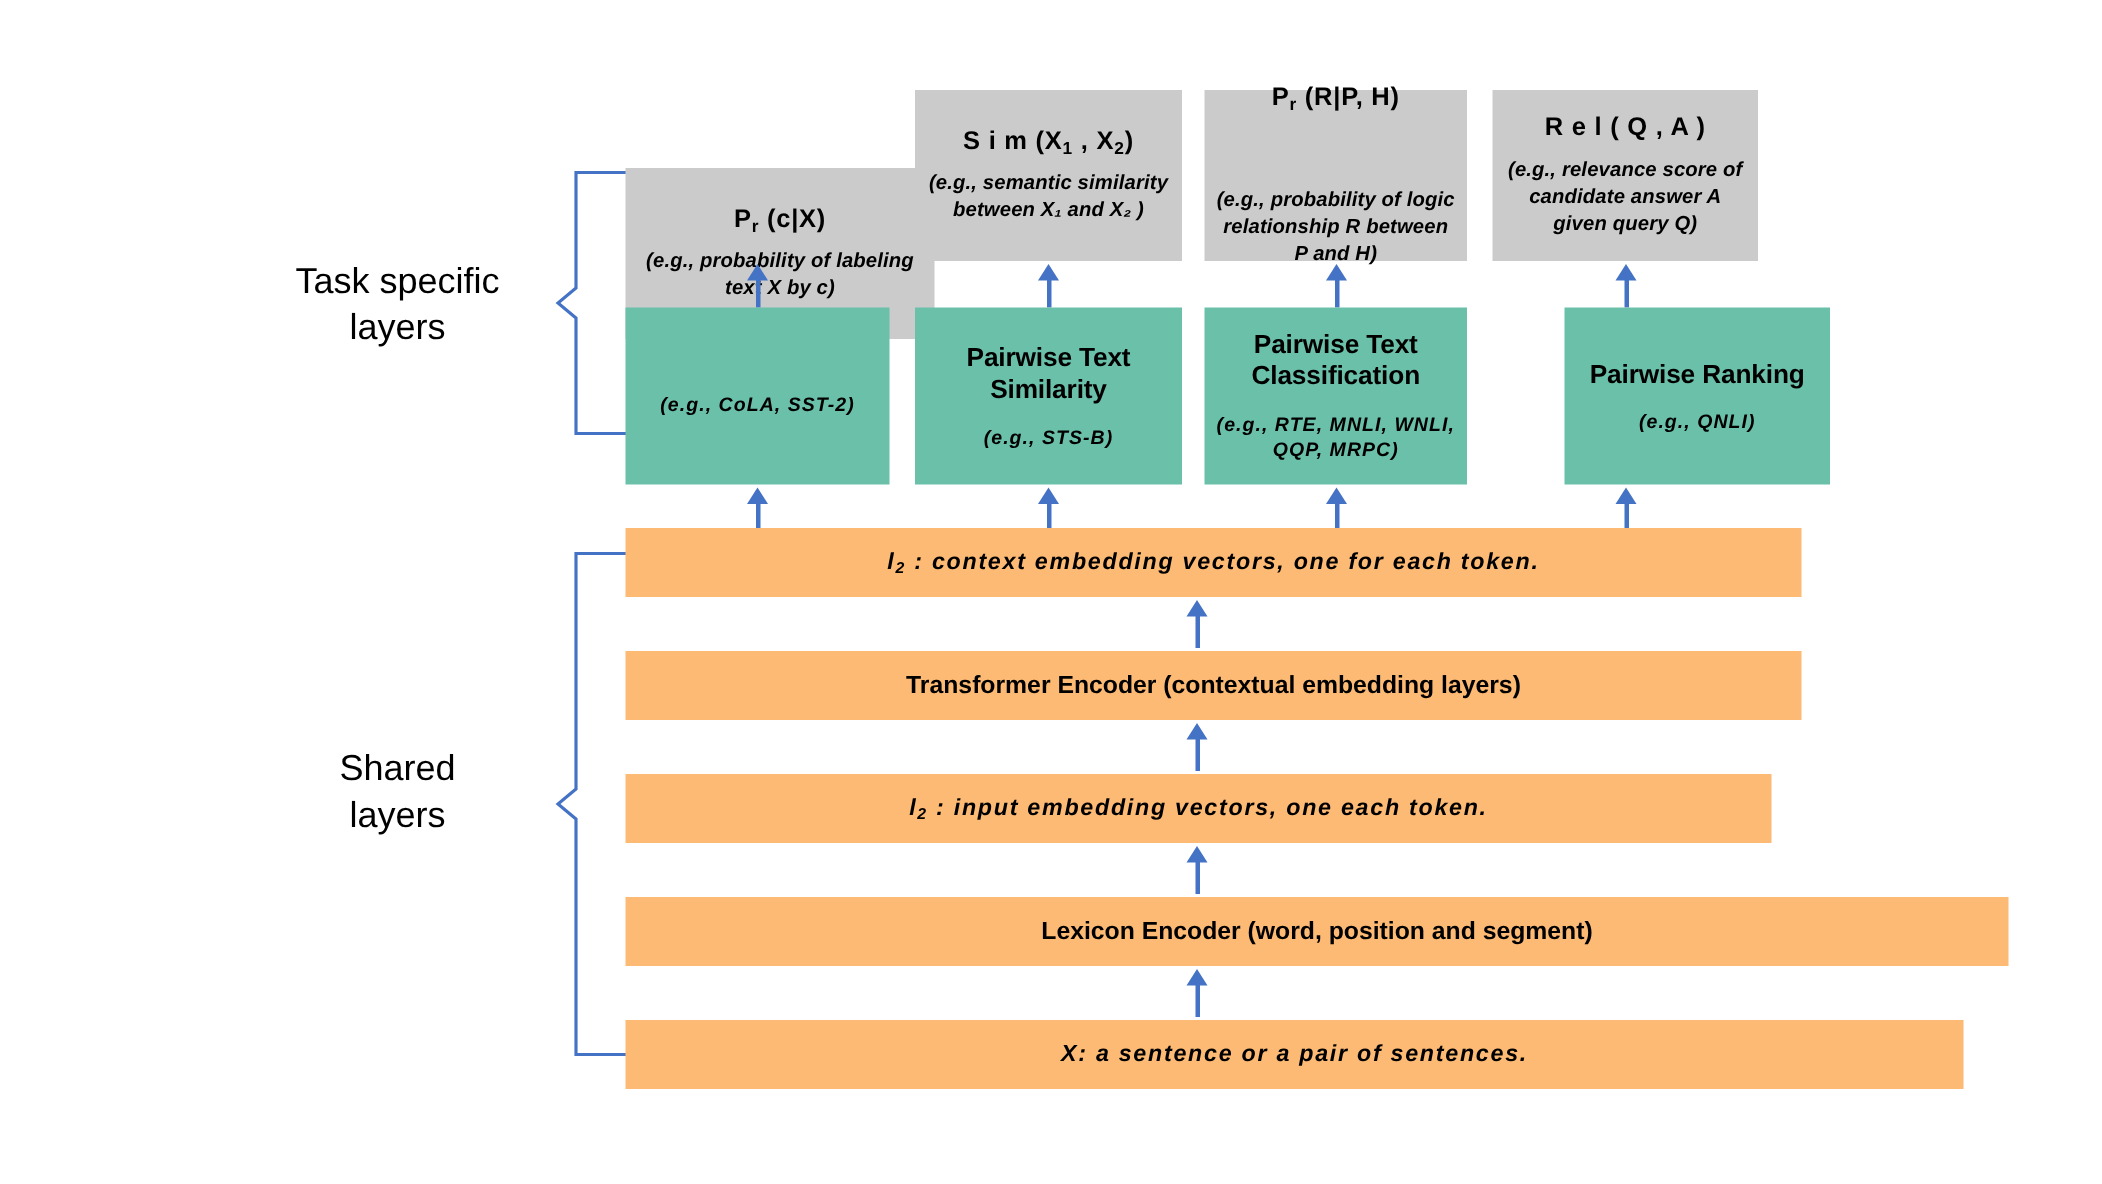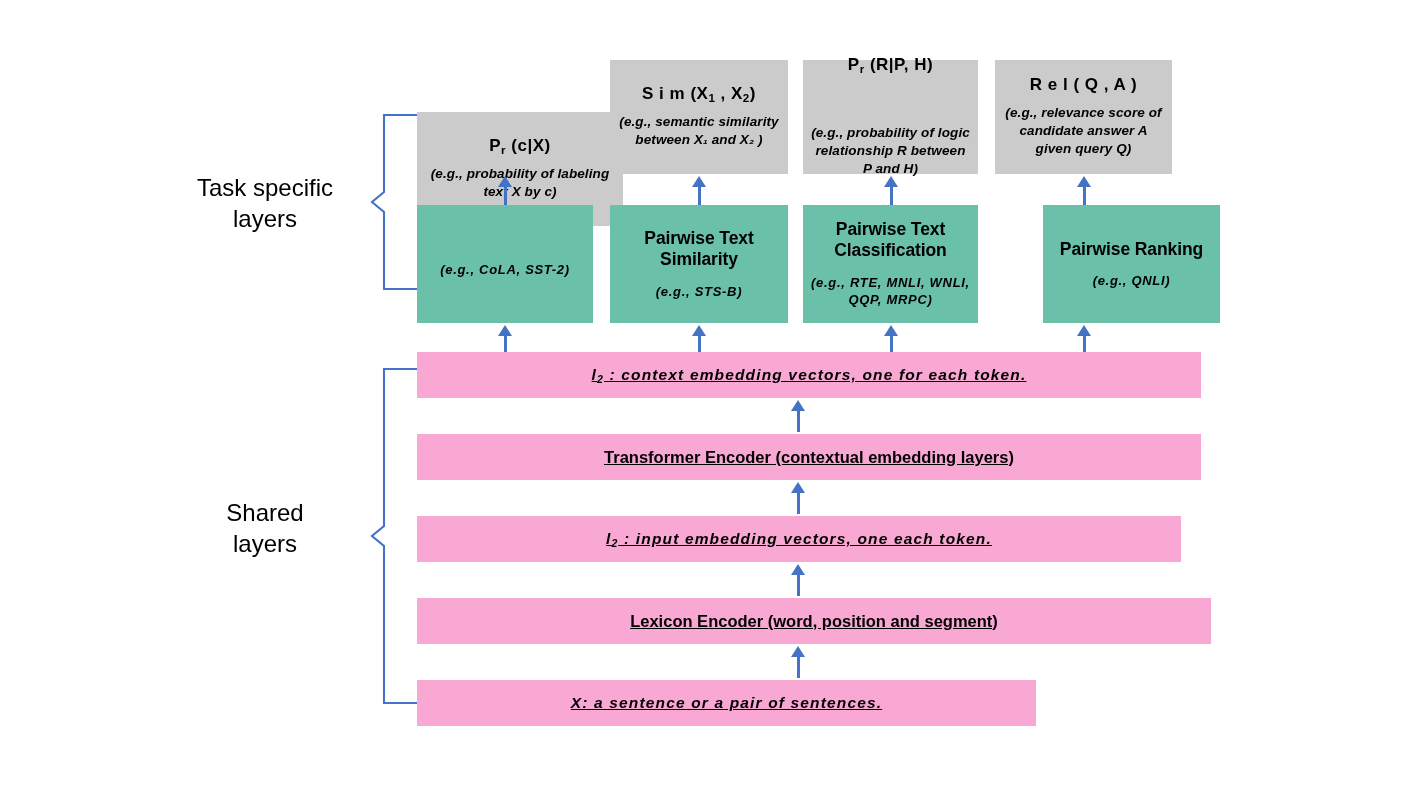--- a/index.html
+++ b/index.html
@@ -29,21 +29,21 @@
   .green{background:#6bc0aa;}
   .green .title{
     font-size:17.5px;font-weight:bold;line-height:1.22;letter-spacing:-.1px;
   }
   .green .eg{
     font-size:13px;font-style:italic;font-weight:bold;letter-spacing:.7px;
     line-height:1.35;margin-top:12px;padding:0 6px;
   }
 
   
-  .blue{background:#f9a8d4;text-decoration:underline;}
+  .blue{background:#fdba74;}
   .blue .barlabel{font-size:16.5px;font-weight:bold;line-height:1;}
   .blue .barlabel.ital{font-style:italic;letter-spacing:1.15px;font-size:15.5px;}
 
   sub{font-size:.68em;vertical-align:-.3em;line-height:0;}
 
   
   .arrow{position:absolute;width:14px;}
   .arrow .shaft{position:absolute;left:6px;top:8px;bottom:0;width:2.6px;background:#4472c4;}
   .arrow .head{position:absolute;left:0;top:0;width:0;height:0;
     border-left:7px solid transparent;border-right:7px solid transparent;
@@ -170,26 +170,26 @@
 
   <div class="box blue" style="left:417px;top:516px;width:764px;height:46px;">
     <div class="barlabel ital">l<sub>2</sub> : input embedding vectors, one each token.</div>
   </div>
 
   <div class="arrow" style="left:791px;top:564px;height:32px;">
     <div class="head"></div>
       <div class="shaft"></div>
   </div>
 
-  <div class="box blue" style="left:417px;top:598px;width:794px;height:46px;align-items:center;">
+  <div class="box blue" style="left:417px;top:598px;width:922px;height:46px;align-items:center;">
     <div class="barlabel">Lexicon Encoder (word, position and segment)</div>
   </div>
 
   <div class="arrow" style="left:791px;top:646px;height:32px;">
     <div class="head"></div>
       <div class="shaft"></div>
   </div>
 
-  <div class="box blue" style="left:417px;top:680px;width:619px;height:46px;">
+  <div class="box blue" style="left:417px;top:680px;width:892px;height:46px;">
     <div class="barlabel ital">X: a sentence or a pair of sentences.</div>
   </div>
 
 </div>
 
 </body></html>

